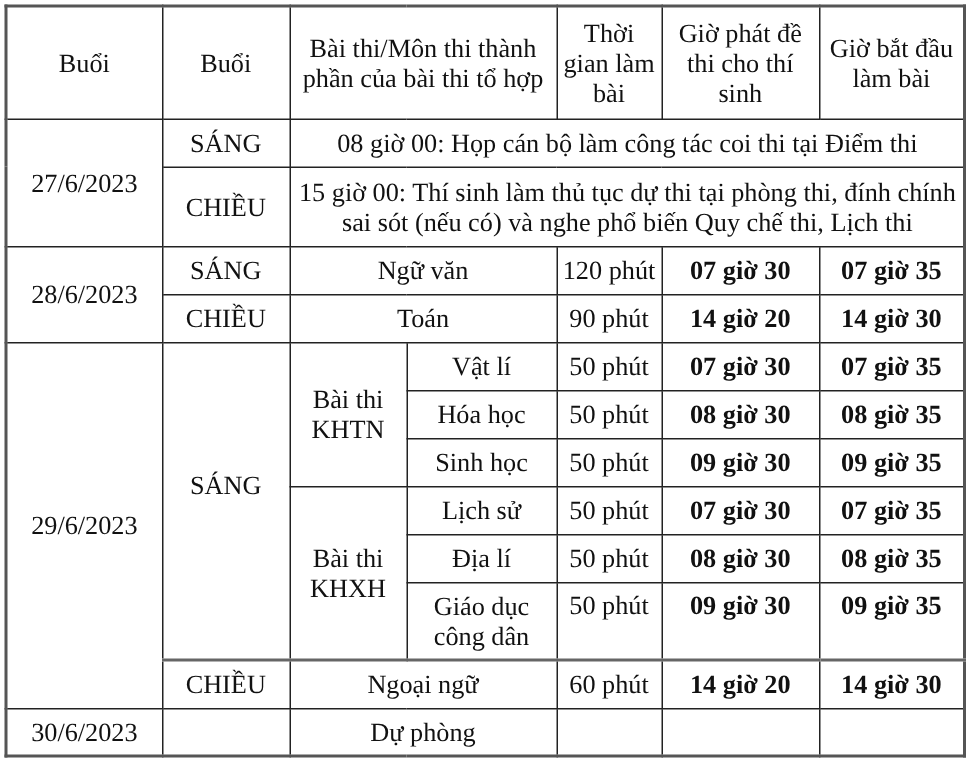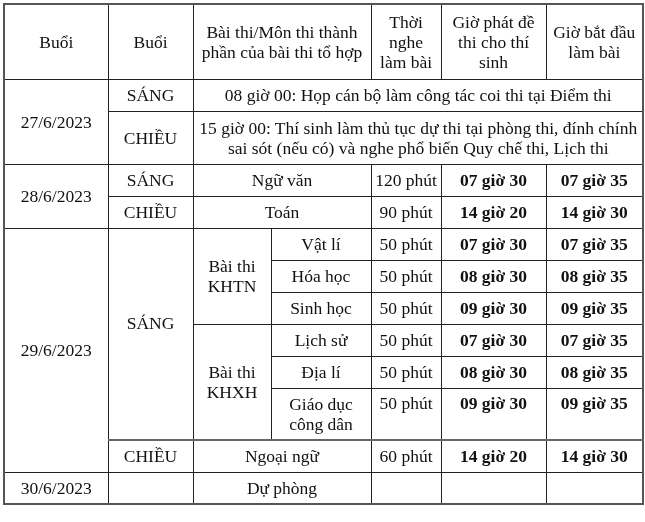--- a/index.html
+++ b/index.html
@@ -43,21 +43,21 @@
     <col style="width:100px">
     <col style="width:70px">
     <col style="width:105px">
     <col style="width:97px">
   </colgroup>
   <thead>
     <tr class="h-head">
       <th>Buổi</th>
       <th>Buổi</th>
       <th colspan="2">Bài thi/Môn thi thành phần của bài thi tổ hợp</th>
-      <th>Thời nghe làm bài</th>
+      <th>Thời gian làm bài</th>
       <th>Giờ phát đề thi cho thí sinh</th>
       <th>Giờ bắt đầu làm bài</th>
     </tr>
   </thead>
   <tbody>
 
     <tr class="h-r1">
       <td rowspan="2">27/6/2023</td>
       <td>SÁNG</td>
       <td colspan="5" class="left">08 giờ 00: Họp cán bộ làm công tác coi thi tại Điểm thi</td>

